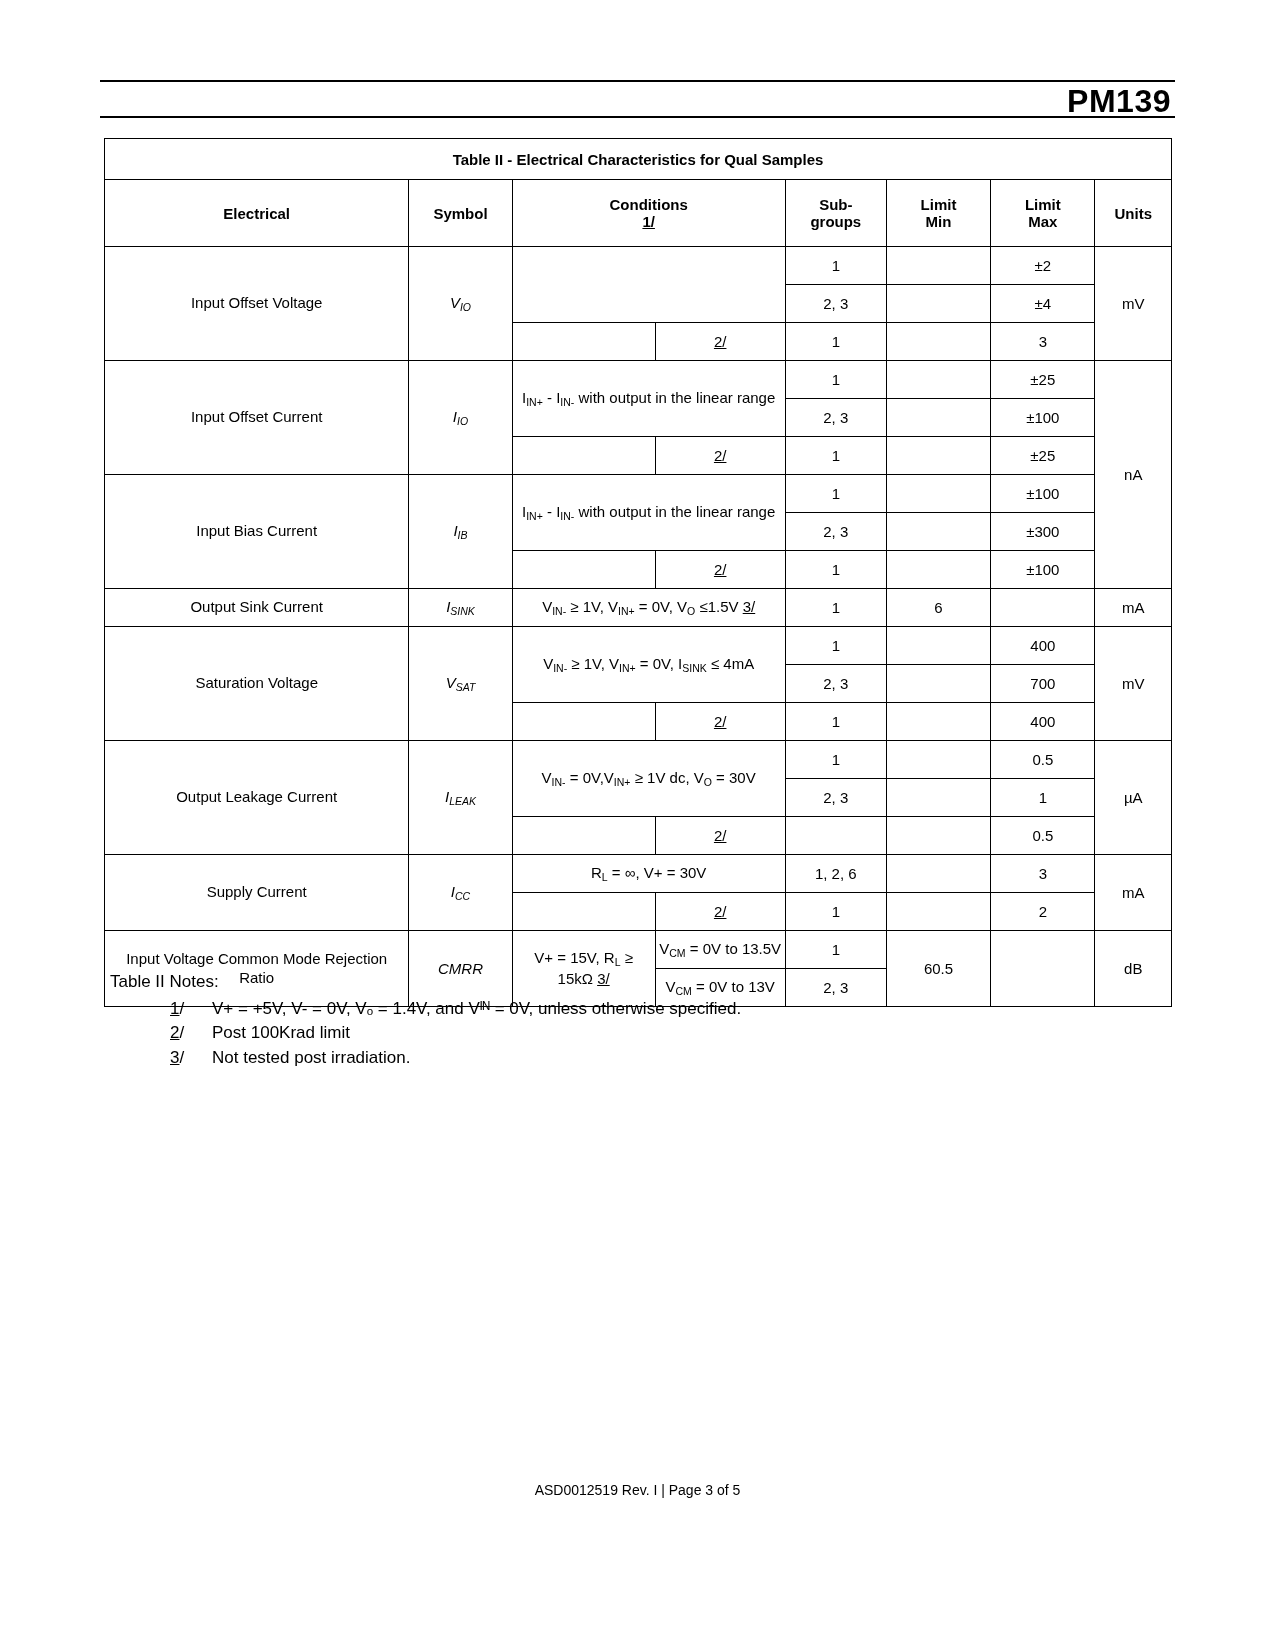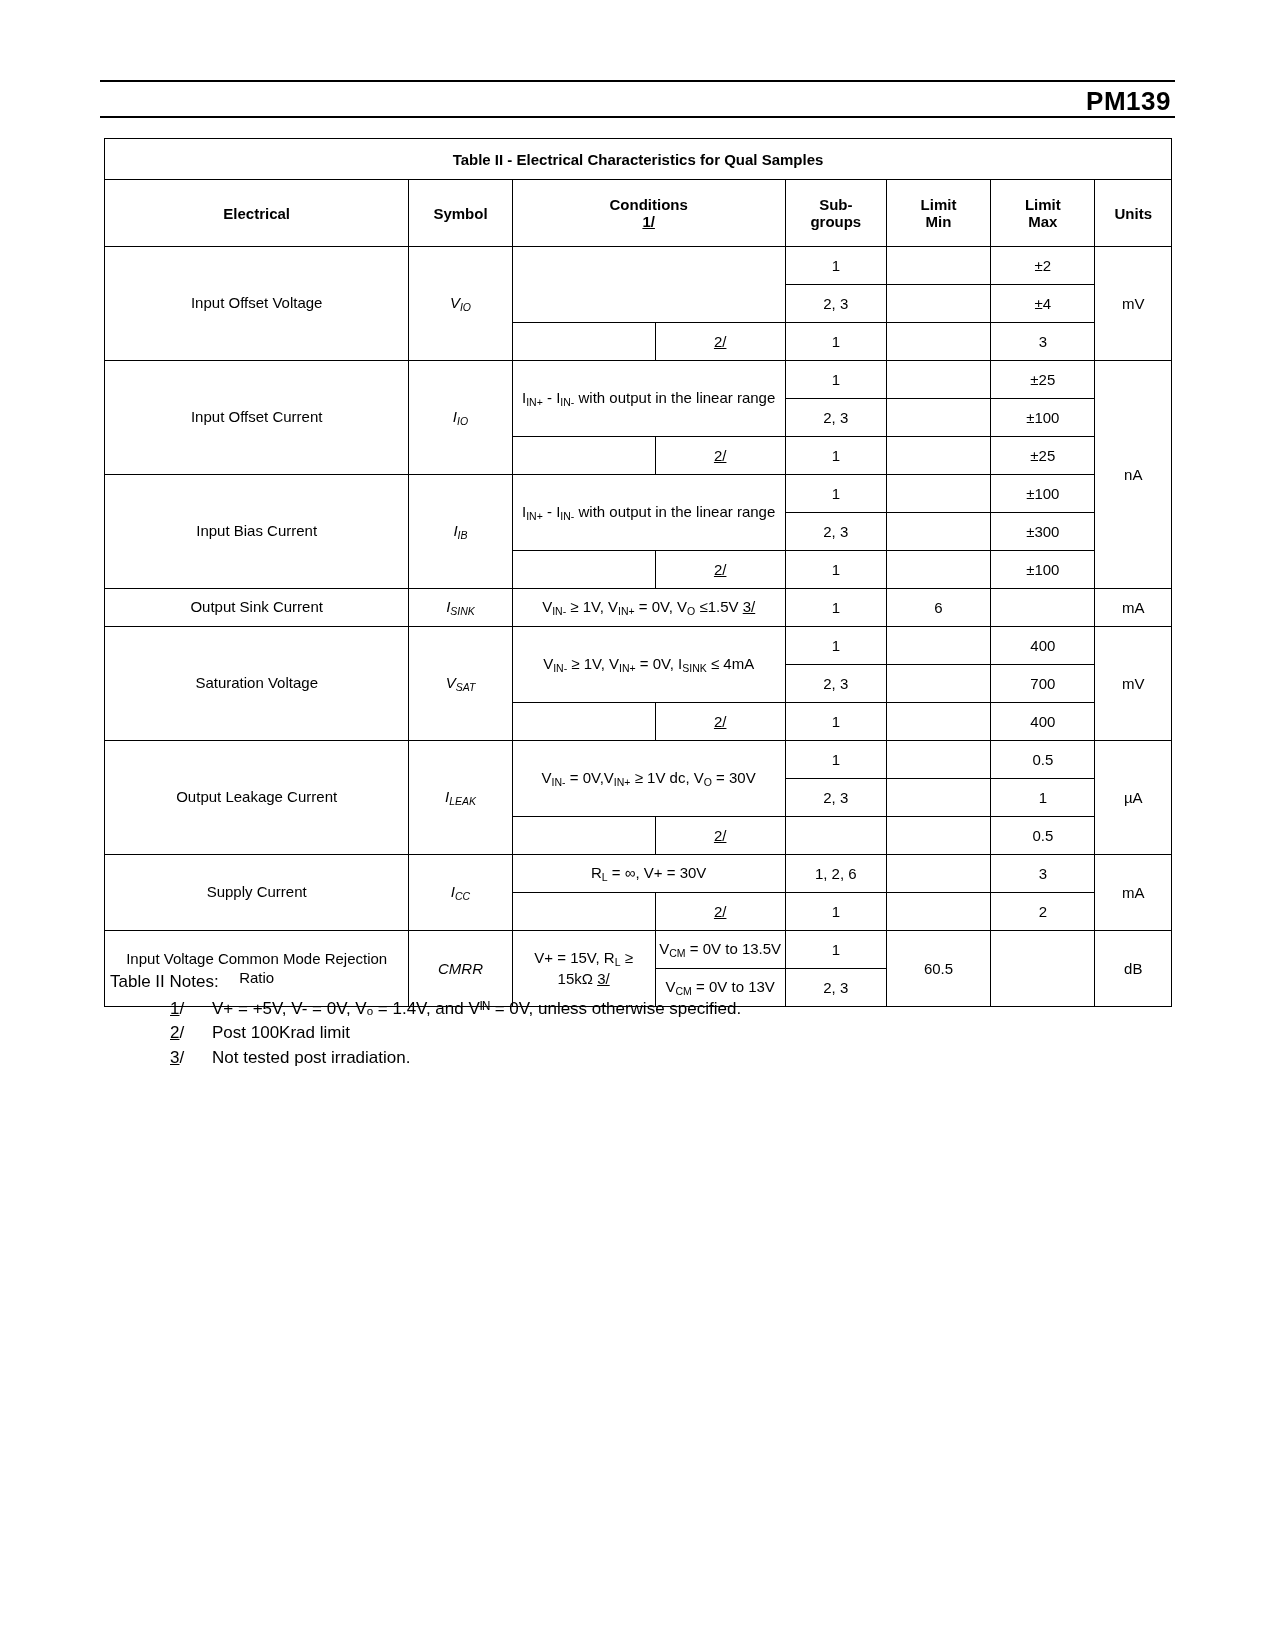--- a/index.html
+++ b/index.html
@@ -29,21 +29,21 @@
     width: 1075px;
     height: 38px;
     border-top: 2px solid #000;
     border-bottom: 2px solid #000;
     box-sizing: border-box;
   }
   .header-title {
     position: absolute;
     right: 4px;
     top: 2px;
-    font-size: 26px;
+    font-size: 32px;
     font-weight: bold;
     letter-spacing: 0.5px;
     line-height: 34px;
   }
 
   
   .table-wrap {
     position: absolute;
     left: 104px;
     top: 138px;
@@ -329,14 +329,15 @@
           <div class="note-marker"><span class="u">2</span>/</div>
           <div class="note-text">Post 100Krad limit</div>
         </div>
         <div class="note-row">
           <div class="note-marker"><span class="u">3</span>/</div>
           <div class="note-text">Not tested post irradiation.</div>
         </div>
       </div>
   </div>
 
+  <div class="footer">ASD0012519  Rev. I | Page 3 of 5</div>
 
 </div>
 
 </body></html>

